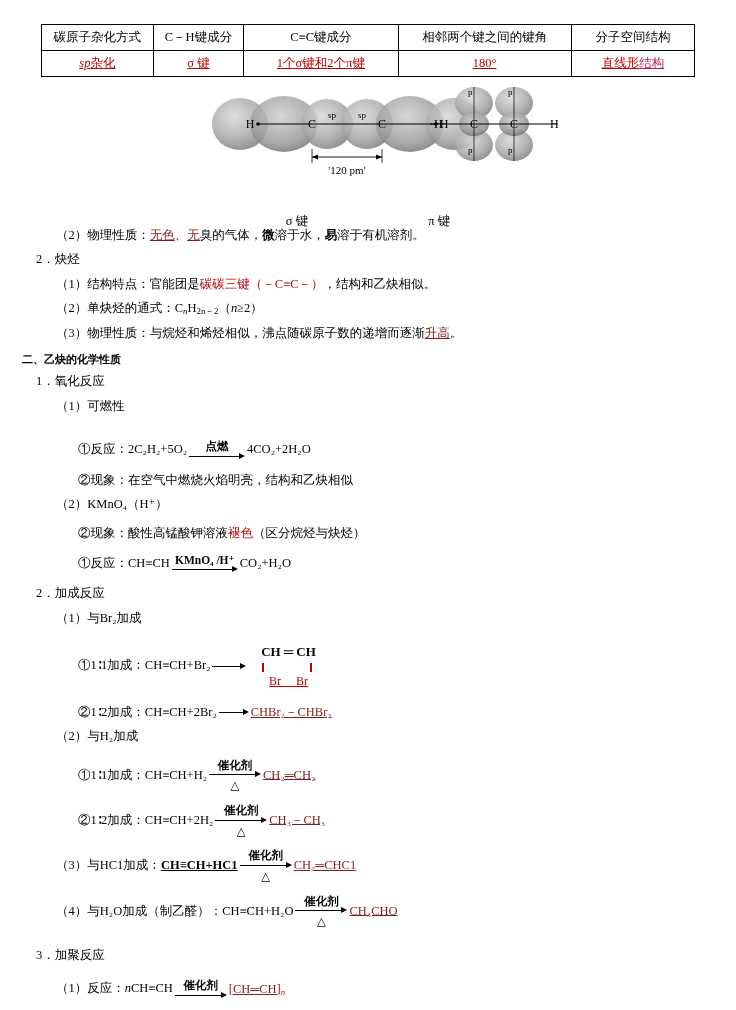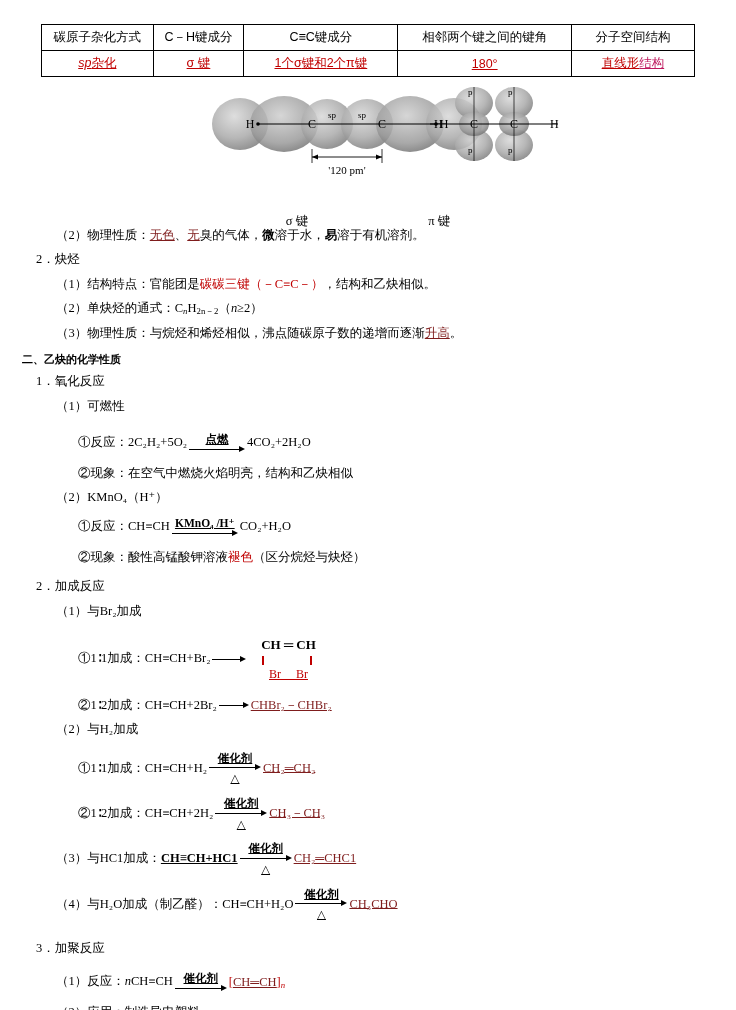--- a/index.html
+++ b/index.html
@@ -23,21 +23,21 @@
     border-collapse: collapse;
     margin: 14px auto 0 auto;
     width: 654px;
     font-size: 12.5px;
   }
   table.summary td {
     border: 1px solid #000;
     text-align: center;
     padding: 4px 2px;
     height: 22px;
-    font-family: Liberation Sans, sans-serif;
+    font-family: Liberation Serif, serif;
   }
   table.summary tr.head td { font-size: 12.5px; }
   table.summary tr.vals td { color: #c00000; }
   .u { text-decoration: underline; }
   .red { color: #c00000; }
   .black { color: #be185d; }
   .it { font-style: italic; }
 
   
   .figure {
@@ -57,21 +57,20 @@
   .bold { font-weight: bold; }
   .sec { font-weight: bold; font-size: 11px; margin: 9px 0 5px 0; }
   sub { font-size: 0.7em; vertical-align: -0.25em; }
   .arrow {
     display: inline-block;
     position: relative;
     min-width: 56px;
     margin: 0 2px;
     text-align: center;
     vertical-align: middle;
-    text-decoration: underline;
   }
   .arrow .above {
     display: block;
     font-size: 11.5px;
     line-height: 1.1;
     font-weight: bold;
     margin-bottom: 0px;
     white-space: nowrap;
   }
   .arrow .below {
@@ -228,34 +227,34 @@
 
   <div class="line ind2">
     <span>（3）物理性质：与烷烃和烯烃相似，沸点随碳原子数的递增而逐渐</span><span class="ul-red">升高</span><span>。</span>
   </div>
 
   <div class="sec ind0">二、乙炔的化学性质</div>
 
   <div class="line ind1">1．氧化反应</div>
   <div class="line ind2">（1）可燃性</div>
 
-  <div class="line ind3" style="margin-top:17px">
+  <div class="line ind3" style="margin-top:24px">
     <span>①反应：</span><span>2C₂H₂+5O₂</span><span class="arrow"><span class="above">点燃</span><span class="shaft"></span></span><span>4CO₂+2H₂O</span>
   </div>
 
   <div class="line ind3" style="margin-top:10px">②现象：在空气中燃烧火焰明亮，结构和乙炔相似</div>
 
   <div class="line ind2">（2）KMnO₄（H⁺）</div>
+
+  <div class="line ind3" style="margin-top:10px">
+    <span>②现象：酸性高锰酸钾溶液</span><span class="red">褪色</span><span>（区分烷烃与炔烃）</span>
+  </div>
 
   <div class="line ind3" style="margin-top:10px">
     <span>①反应：</span><span>CH≡CH</span><span class="arrow" style="min-width:66px"><span class="above">KMnO₄ /H⁺</span><span class="shaft"></span></span><span>CO₂+H₂O</span>
-  </div>
-
-  <div class="line ind3" style="margin-top:10px">
-    <span>②现象：酸性高锰酸钾溶液</span><span class="red">褪色</span><span>（区分烷烃与炔烃）</span>
   </div>
 
   <div class="line ind1" style="margin-top:10px">2．加成反应</div>
   <div class="line ind2">（1）与Br₂加成</div>
 
   <div class="line ind3" style="margin-top:14px">
     <span>①1∶1加成：</span><span>CH≡CH+Br₂</span><span class="arrow plain" style="min-width:34px;margin-right:4px"><span class="above"></span><span class="shaft"></span></span><span class="brstruct"><span class="top">CH ═ CH</span><span class="bonds">
           <span class="l"></span>
           <span class="r"></span>
         </span><span class="bot"><span>Br</span>&nbsp;&nbsp;&nbsp;&nbsp;&nbsp;<span>Br</span></span></span>

